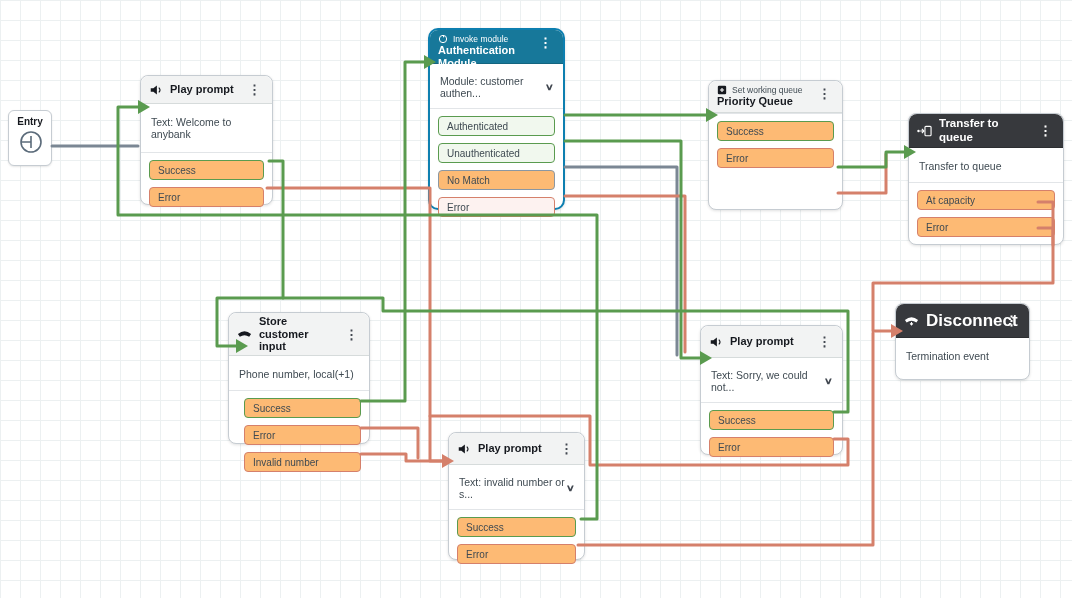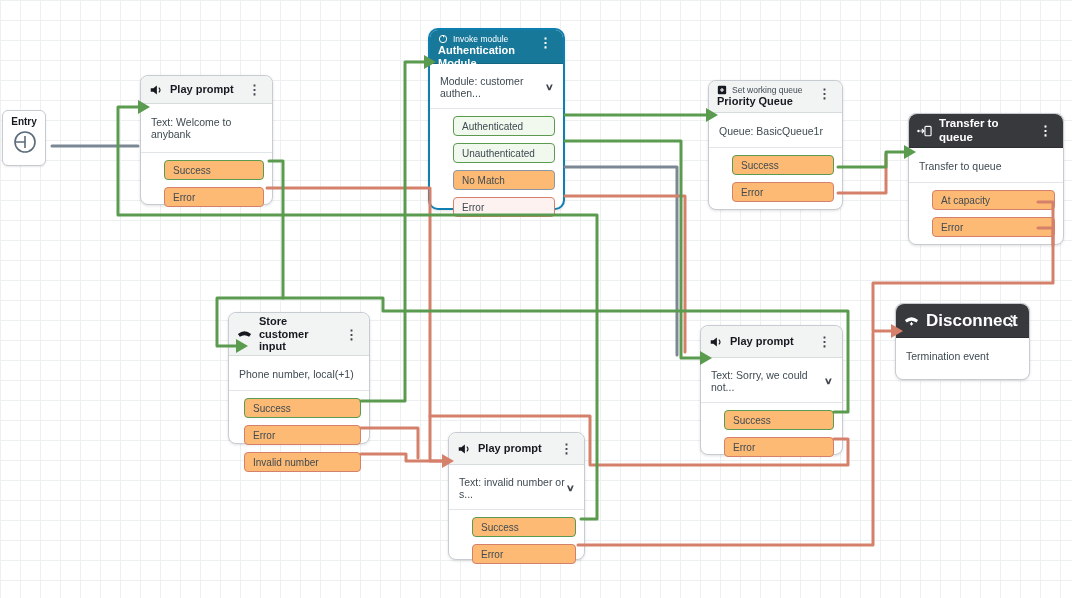--- a/index.html
+++ b/index.html
@@ -38,36 +38,36 @@
     padding:2px 3px; cursor:pointer; letter-spacing:0;
   }
   .hdr.teal .kebab, .hdr.dark .kebab{ color:#fff; }
   .body-text{ font-size:10.5px; color:#3f4a52; padding:12px 10px 10px 10px; }
   .drop-row{
     display:flex; align-items:center; justify-content:space-between;
     font-size:10.5px; color:#3f4a52; padding:11px 10px 9px 10px; cursor:pointer;
   }
   .caret{ font-size:9px; color:#414750; font-weight:bold; transform:scaleX(1.4); }
   .divider{ border-top:1px solid #e2e5e8; margin:0; }
-  .chips{ padding:7px 8px 9px 23px; display:flex; flex-direction:column; gap:7px; }
+  .chips{ padding:7px 8px 9px 8px; display:flex; flex-direction:column; gap:7px; }
   .chip{
     height:20px; border-radius:4px; border:1.5px solid #999;
     font-size:10px; color:#3f4a52; display:flex; align-items:center;
     padding:0 8px; background:#fdba74; cursor:pointer;
   }
   .chip.ok{ border-color:#5a9b4f; }
   .chip.err{ border-color:#d5806b; }
   .chip.neutral{ border-color:#8b97a3; }
   .chip.tint-ok{ background:#f1f8ee; }
   .chip.tint-err{ background:#fdf2f0; }
   .icon-svg{ flex:0 0 auto; display:block; }
   #wires{ position:absolute; inset:0; z-index:3; pointer-events:none; }
   #wires path{ pointer-events:stroke; }
   .entry-node{
-    position:absolute; left:2px; top:110px; width:44px; height:56px;
+    position:absolute; left:8px; top:110px; width:44px; height:56px;
     background:#fff; border:1px solid #c6ccd2; border-radius:6px;
     box-shadow:0 1px 2px rgba(0,0,0,.1); z-index:2; text-align:center;
   }
   .entry-node .lbl{ font-size:10px; font-weight:bold; color:#16191f; margin-top:5px; }
 </style>
 </head>
 <body>
 
 <div class="canvas">
 
@@ -132,21 +132,20 @@
           <svg class="icon-svg" width="10" height="10" viewBox="0 0 12 12">
               <rect x="1" y="1" width="10" height="10" rx="1.5" fill="#16191f"></rect>
               <path d="M6 3.5v5 M3.5 6h5" stroke="#fff" stroke-width="1.3"></path>
             </svg>
           <span>Set working queue</span>
         </div>
         <div class="ttl">Priority Queue</div>
       </div>
       <div class="kebab">⋮</div>
     </div>
-    <div class="body-text">Queue: BasicQueue1r</div>
     <div class="divider"></div>
     <div class="chips">
       <div class="chip ok">Success</div>
       <div class="chip err">Error</div>
     </div>
   </div>
 
   <div class="node" style="left:908px; top:113px; width:156px; height:132px;">
     <div class="hdr dark" style="height:34px;">
       <svg class="icon-svg" width="15" height="12" viewBox="0 0 16 12">

